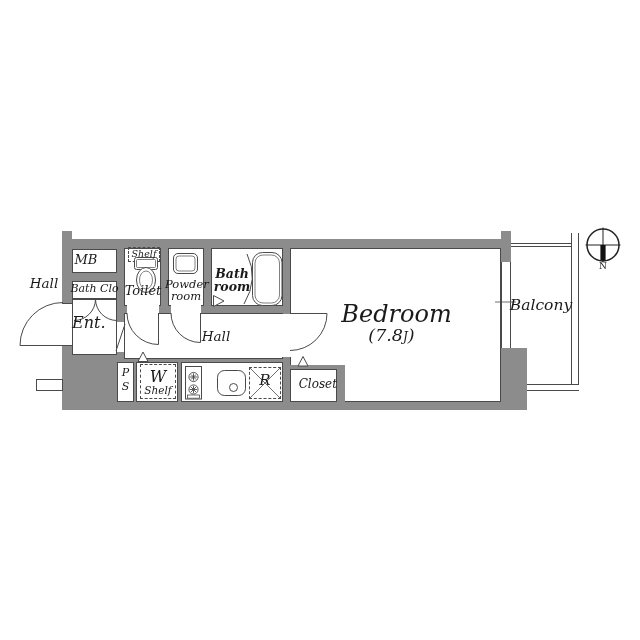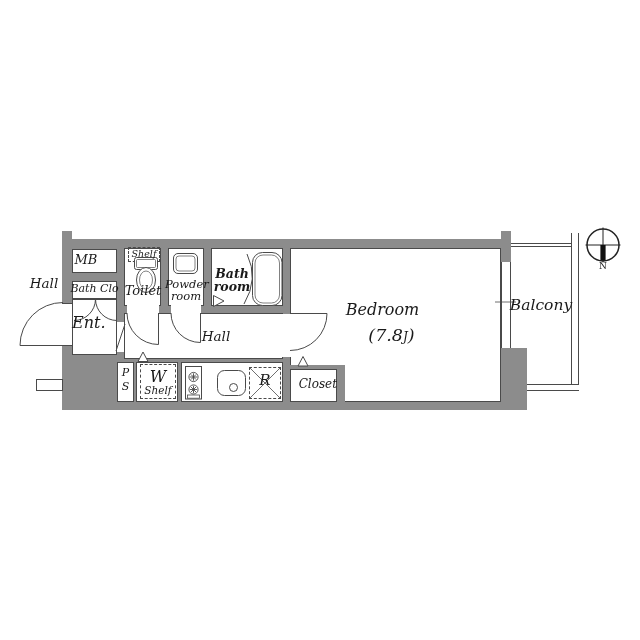--- a/index.html
+++ b/index.html
@@ -138,21 +138,21 @@
   <div class="lb" style="left:124px;top:284px;width:38px;font-size:13px;">Toilet</div>
   <div class="lb" style="left:165px;top:278px;width:42px;font-size:11.5px;">
     <span>Powder</span><br>
     <span>room</span>
   </div>
   <div class="lb" style="left:211px;top:267px;width:42px;font-size:12.5px;font-weight:bold;">
     <span>Bath</span><br>
     <span>room</span>
   </div>
   <div class="lb" style="left:196px;top:329px;width:40px;font-size:13.5px;">Hall</div>
-  <div class="lb" style="left:316px;top:302px;width:133px;font-size:16px;">Bedroom</div>
+  <div class="lb" style="left:330px;top:302px;width:133px;font-size:24px;">Bedroom</div>
   <div class="lb" style="left:330px;top:326px;width:123px;font-size:17.5px;">
     <span>(7.8</span><span style="font-size:12px;">J</span><span>)</span>
   </div>
   <div class="lb" style="left:509px;top:297px;width:64px;font-size:15.5px;">Balcony</div>
   <div class="lb" style="left:290px;top:378px;width:47px;font-size:12px;text-align:right;">Closet</div>
   <div class="lb" style="left:117px;top:366px;width:17px;font-size:11px;line-height:14px;">
     <span>P</span><br>
     <span>S</span>
   </div>
   <div class="lb" style="left:140px;top:369px;width:36px;font-size:16px;">W</div>

